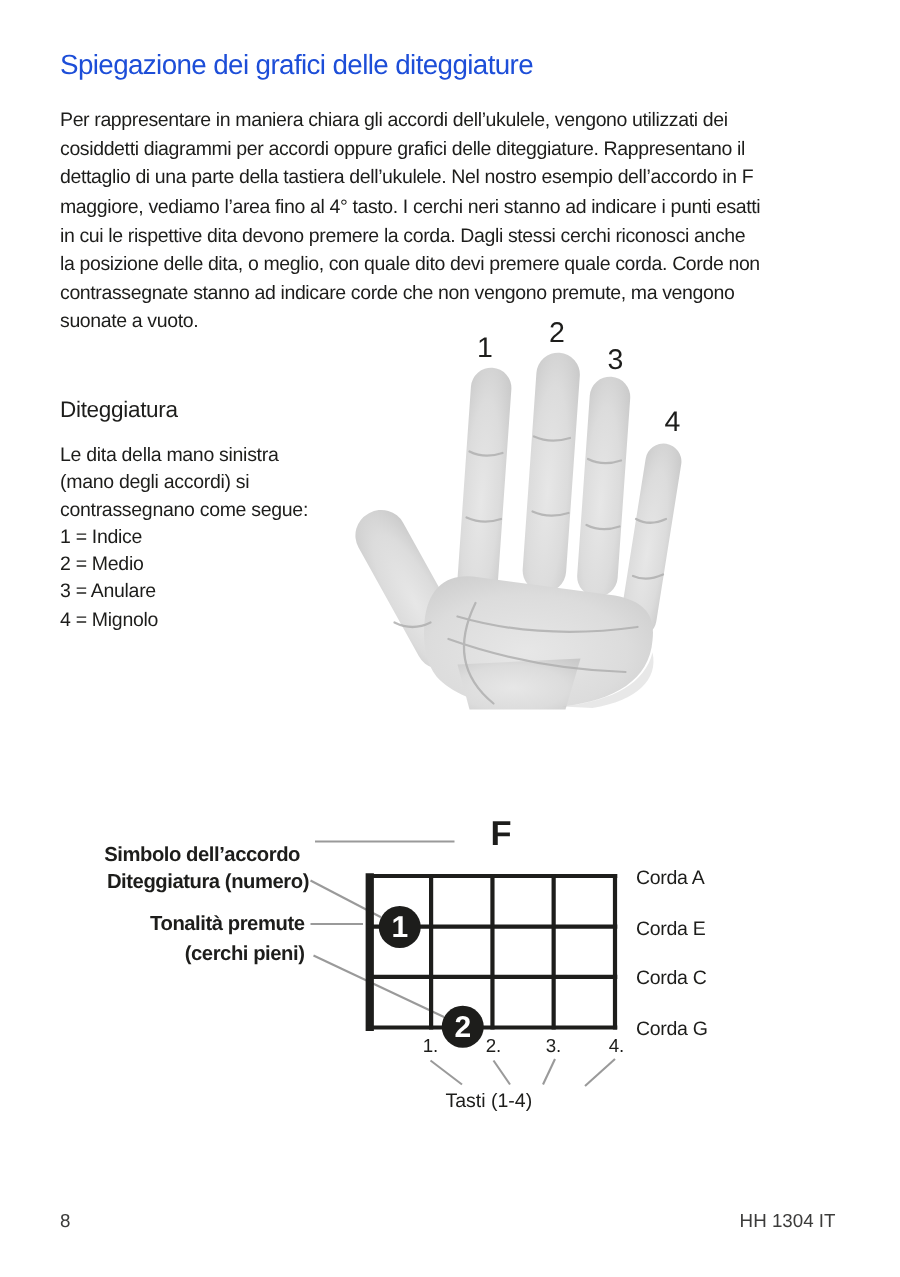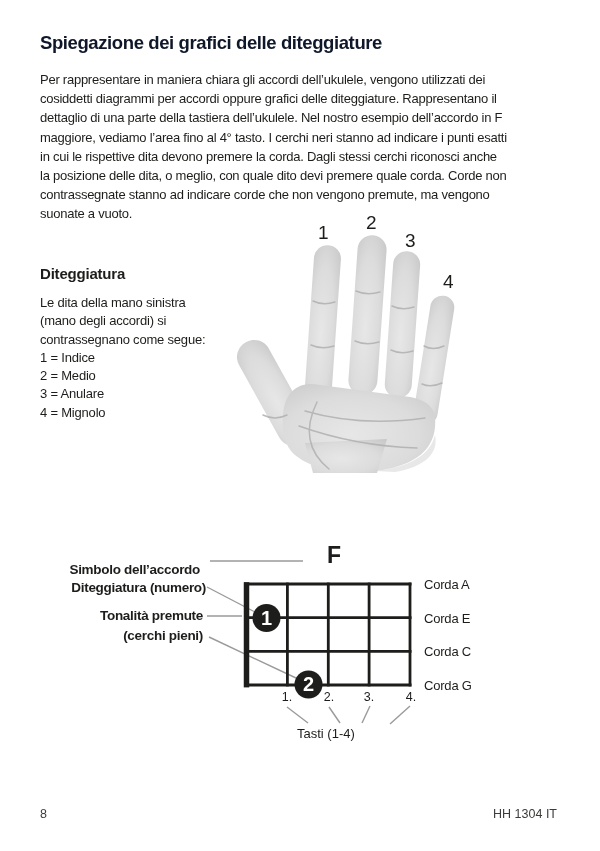--- a/index.html
+++ b/index.html
@@ -2,27 +2,27 @@
 <html><head>
 <meta charset="utf-8">
 <style>
   html,body{margin:0;padding:0;}
   body{
     width:600px;height:851px;background:#ffffff;position:relative;overflow:hidden;
     font-family:"Liberation Sans", sans-serif;color:#1d1d1b;
   }
   .abs{position:absolute;}
   .page-title{
-    left:40px;top:32px;margin:0;font-size:18.5px;font-weight:bold;letter-spacing:-0.4px;color:#0f172a;
+    left:40px;top:32px;margin:0;font-size:18.5px;font-weight:normal;letter-spacing:-0.4px;color:#1d4ed8;
   }
   .intro{
     left:40px;top:70px;font-size:13px;line-height:19.2px;letter-spacing:-0.25px;white-space:pre;
   }
   .sub-heading{
-    left:40px;top:265px;margin:0;font-size:15px;font-weight:bold;letter-spacing:-0.2px;
+    left:40px;top:265px;margin:0;font-size:15px;font-weight:normal;letter-spacing:-0.2px;
   }
   .finger-legend{
     left:40px;top:294px;font-size:13px;line-height:18.3px;letter-spacing:-0.2px;white-space:pre;
   }
   .hand-svg{left:225px;top:205px;}
   .finger-num{font-size:19px;color:#1d1d1b;}
   .fn-1{left:318px;top:222px;}
   .fn-2{left:366px;top:212px;}
   .fn-3{left:405px;top:230px;}
   .fn-4{left:443px;top:271px;}

